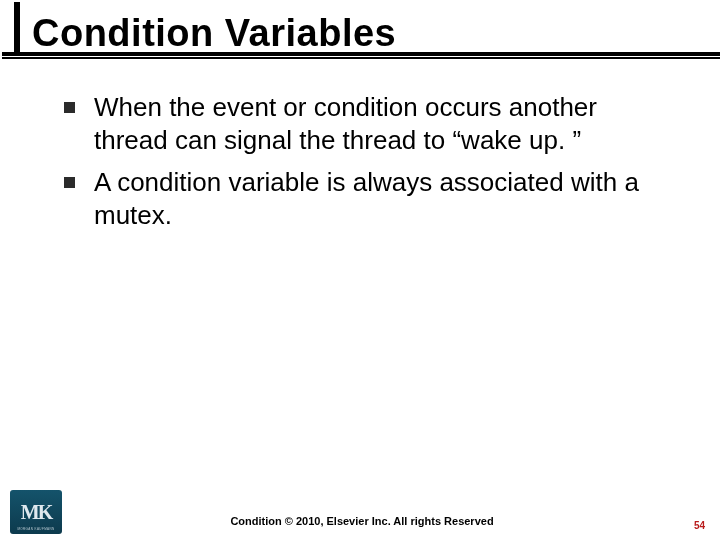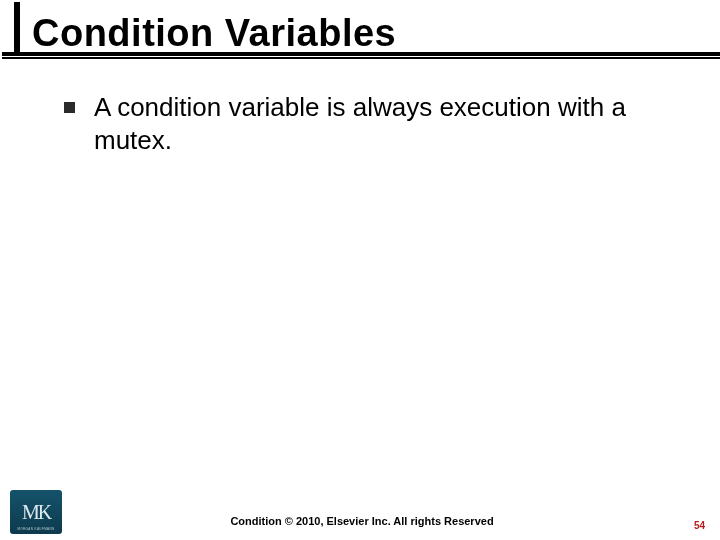--- a/index.html
+++ b/index.html
@@ -8,41 +8,45 @@
   .vbar { position: absolute; left: 12px; top: 0; width: 6px; height: 50px; background: #000; }
   .title-wrap { position: absolute; left: 28px; top: 8px; }
   .title { font-size: 38px; font-weight: 700; letter-spacing: 0.5px; color: #000; }
   .title-underline-thick { position: absolute; left: 0; top: 50px; width: 720px; height: 4px; background: #000; }
   .title-underline-thin  { position: absolute; left: 0; top: 55px; width: 720px; height: 1px; background: #000; }
   .body { position: absolute; left: 60px; top: 86px; width: 600px; }
   .item { display: flex; align-items: flex-start; margin-bottom: 6px; }
   .bullet { width: 11px; height: 11px; background: #2b2b2b; margin-top: 12px; margin-right: 18px; flex-shrink: 0; }
   .text { font-size: 26px; line-height: 1.25; color: #000; }
   .logo { position: absolute; left: 8px; bottom: 8px; width: 52px; height: 44px; background: linear-gradient(180deg, #14536b 0%, #0d3a4d 100%); border-radius: 3px; display: flex; align-items: center; justify-content: center; }
-  .logo-inner { color: #dfe8ee; font-size: 20px; font-weight: 400; font-family: Georgia, 'Times New Roman', serif; letter-spacing: -2px; }
+  .logo-inner { color: #dfe8ee; font-size: 20px; font-weight: 700; font-family: Georgia, 'Times New Roman', serif; letter-spacing: -2px; }
   .logo-sub { position: absolute; bottom: 2px; left: 4px; right: 4px; font-size: 3px; color: #b9cbd4; text-align: center; letter-spacing: 0.4px; overflow: hidden; white-space: nowrap; }
   .copyright { position: absolute; left: 0; right: 0; bottom: 14px; text-align: center; font-size: 11px; font-weight: 700; color: #000; }
   .pagenum { position: absolute; right: 16px; bottom: 10px; font-size: 10px; font-weight: 700; color: #b91c1c; }
 </style>
 </head>
 <body>
 
 <div class="slide">
 
   <div class="vbar"></div>
   <div class="title-wrap">
     <div class="title">Condition Variables</div>
   </div>
   <div class="title-underline-thick"></div>
   <div class="title-underline-thin"></div>
 
   <div class="body">
     <div class="item">
       <div class="bullet"></div>
-      <div class="text">A condition variable is always execution with a mutex.</div>
+      <div class="text">When the event or condition occurs another thread can signal the thread to “wake up. ”</div>
+    </div>
+    <div class="item">
+      <div class="bullet"></div>
+      <div class="text">A condition variable is always associated with a mutex.</div>
     </div>
   </div>
 
   <div class="logo">
     <div class="logo-inner">MK</div>
     <div class="logo-sub">MORGAN KAUFMANN</div>
   </div>
 
   <div class="copyright">Condition © 2010, Elsevier Inc. All rights Reserved</div>
   <div class="pagenum">54</div>

